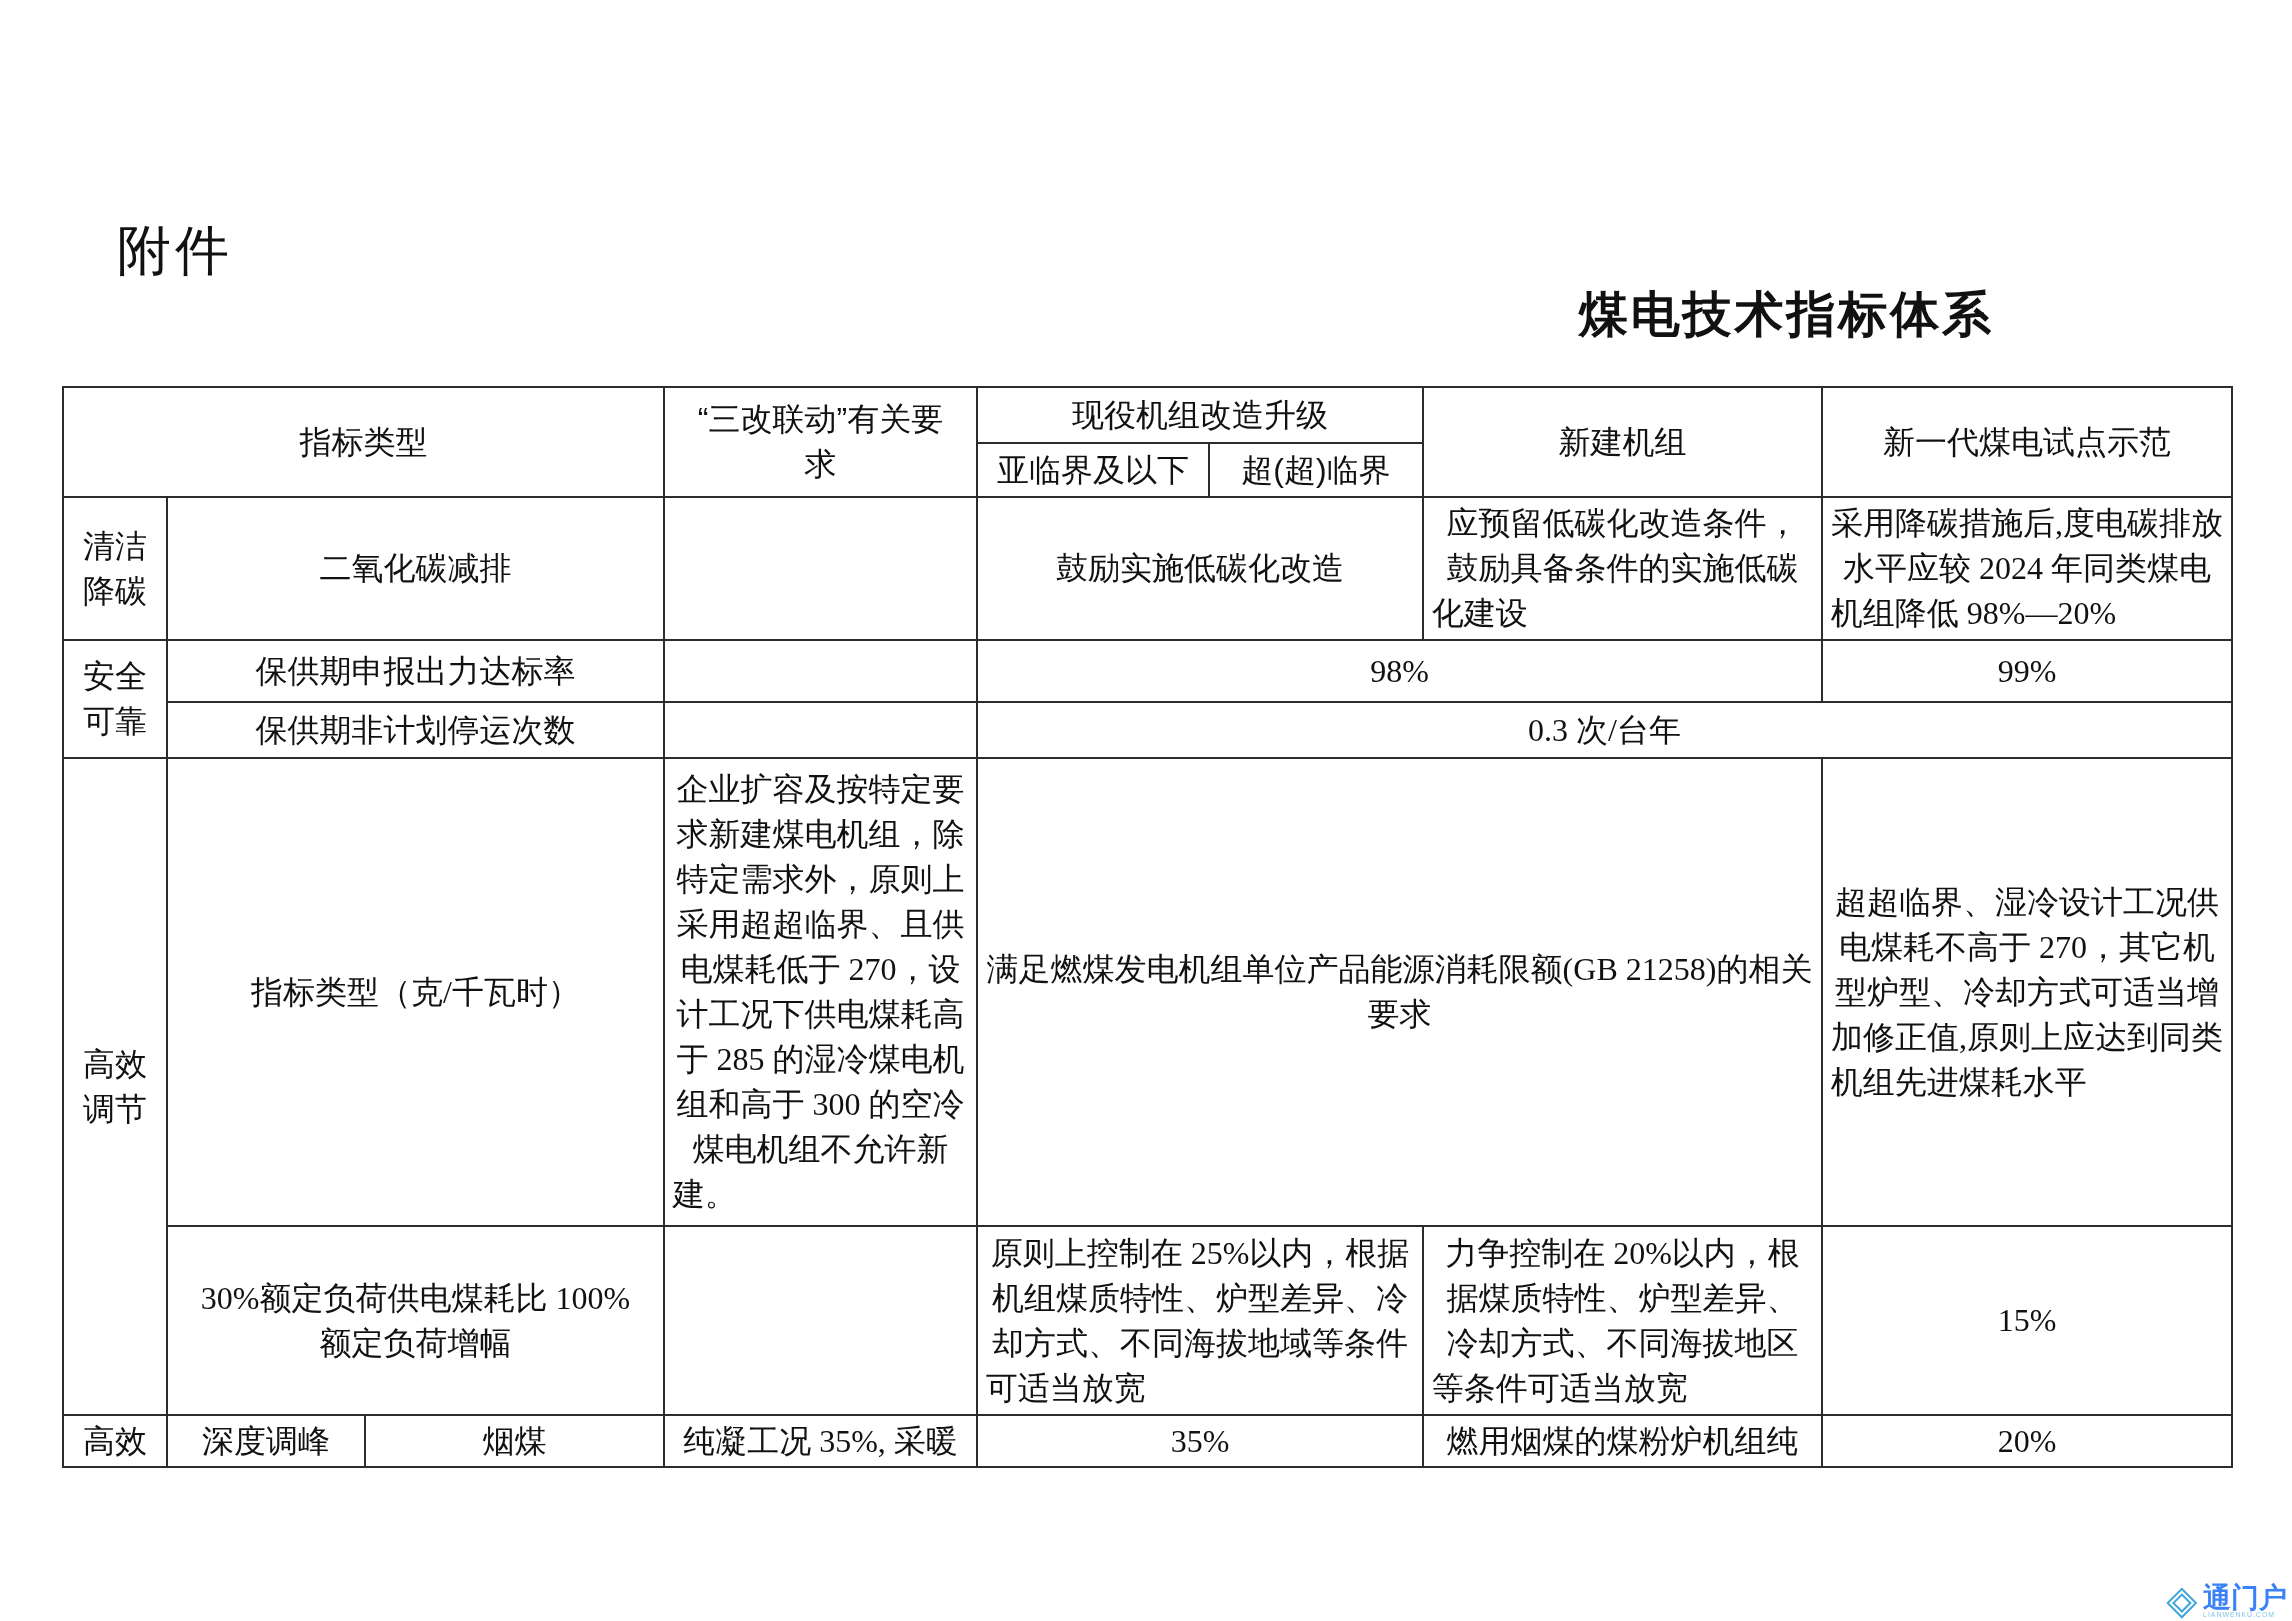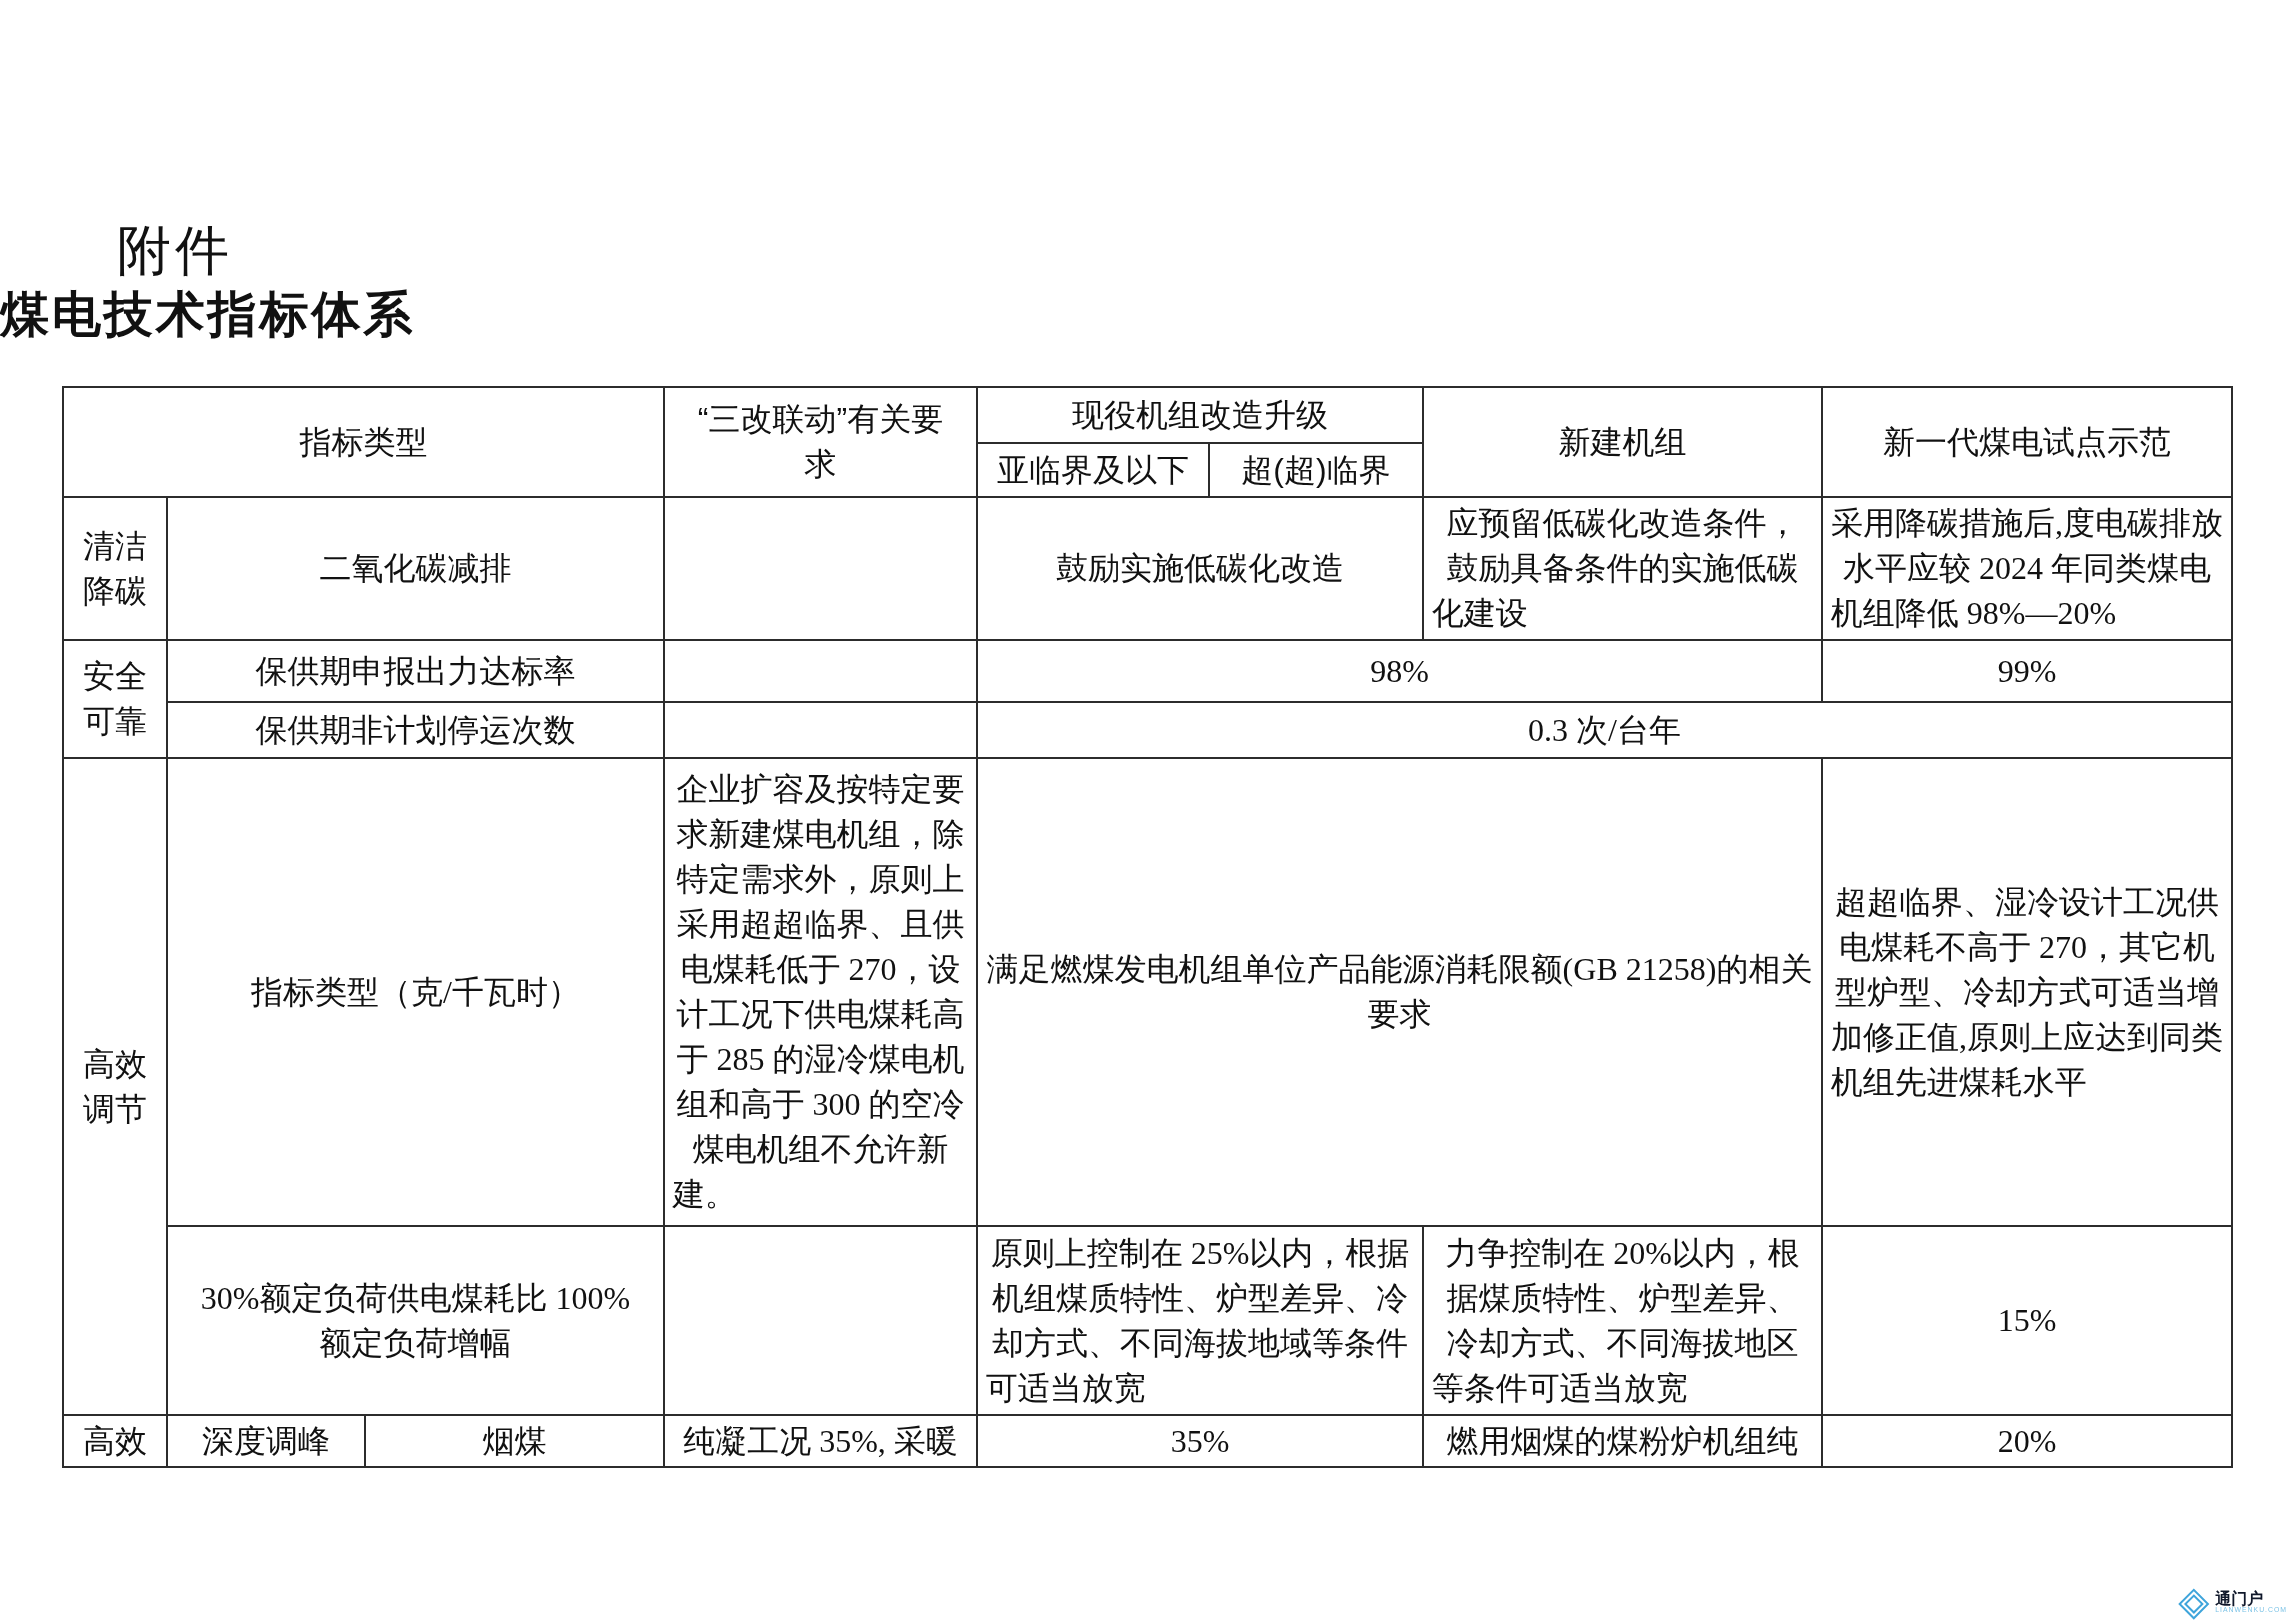--- a/index.html
+++ b/index.html
@@ -1,20 +1,20 @@
 <!DOCTYPE html>
 <html><head>
 <meta charset="utf-8">
 <style>
   html,body{margin:0;padding:0;background:#ffffff;}
   #page{position:relative;width:2293px;height:1621px;background:#ffffff;overflow:hidden;
         font-family:"Liberation Serif","DejaVu Serif",serif;color:#111;}
   #attachment{position:absolute;left:117px;top:215px;font-family:"Liberation Sans","DejaVu Sans",sans-serif;
         font-weight:normal;font-size:54px;letter-spacing:3.9px;}
-  #doc-title{position:absolute;left:0;top:282px;width:1994px;text-align:left;
+  #doc-title{position:absolute;left:0;top:282px;width:1994px;text-align:right;
         font-family:"Liberation Serif","DejaVu Serif",serif;font-weight:bold;font-size:49px;letter-spacing:2.9px;}
   table#indicator-table{position:absolute;left:62px;top:386px;width:2168px;table-layout:fixed;
         border-collapse:collapse;border:2.9px solid #2c2c2c;}
   #indicator-table td,#indicator-table th{border:2px solid #2c2c2c;padding:2px 7.8px;vertical-align:middle;
         text-align:center;font-size:32px;font-weight:normal;line-height:45px;overflow:hidden;}
   .hd{font-family:"Liberation Sans","DejaVu Sans",sans-serif;font-weight:bold;font-size:33px;}
   .grp{font-family:"Liberation Sans","DejaVu Sans",sans-serif;font-weight:bold;font-size:33px;line-height:43px;}
   .ml{white-space:pre-line;border-radius:14px;}
   .pleft{text-align:left;}
   .just{text-align:justify;text-justify:inter-character;text-align-last:left;}
@@ -22,21 +22,21 @@
   .p-std{padding:0 9.8px;line-height:45px;margin-top:24px;}
   .p-std48{padding:0 9.8px;line-height:47px;}
   .p-merged{padding:0 11.8px;line-height:46px;}
   tr.lastrow td{border-bottom:4.9px solid #2c2c2c;}
   #watermark{position:absolute;right:5.9px;bottom:2px;display:flex;align-items:center;gap:5.9px;}
   #wm-icon{position:relative;width:33px;height:33px;flex:0 0 auto;}
   #wm-icon .d1,#wm-icon .d2{position:absolute;left:6.9px;top:6.9px;width:17.6px;height:17.6px;
         border:2px solid #3fa5db;transform:rotate(45deg);}
   #wm-icon .d2{left:10.8px;top:10.8px;width:9.8px;height:9.8px;border-width:2px;}
   #wm-text{display:flex;flex-direction:column;line-height:1;}
-  #wm-name{font-family:"Liberation Sans","DejaVu Sans",sans-serif;font-weight:bold;font-size:16px;color:#0f172a;}
+  #wm-name{font-family:"Liberation Sans","DejaVu Sans",sans-serif;font-weight:bold;font-size:28px;color:#3b82f6;}
   #wm-caption{font-family:"Liberation Sans","DejaVu Sans",sans-serif;font-size:6.9px;color:#7cc3e6;letter-spacing:1px;}
 </style>
 </head>
 <body>
 
 <div id="page">
 
   <div id="attachment">附件</div>
 
   <div id="doc-title">煤电技术指标体系</div>

